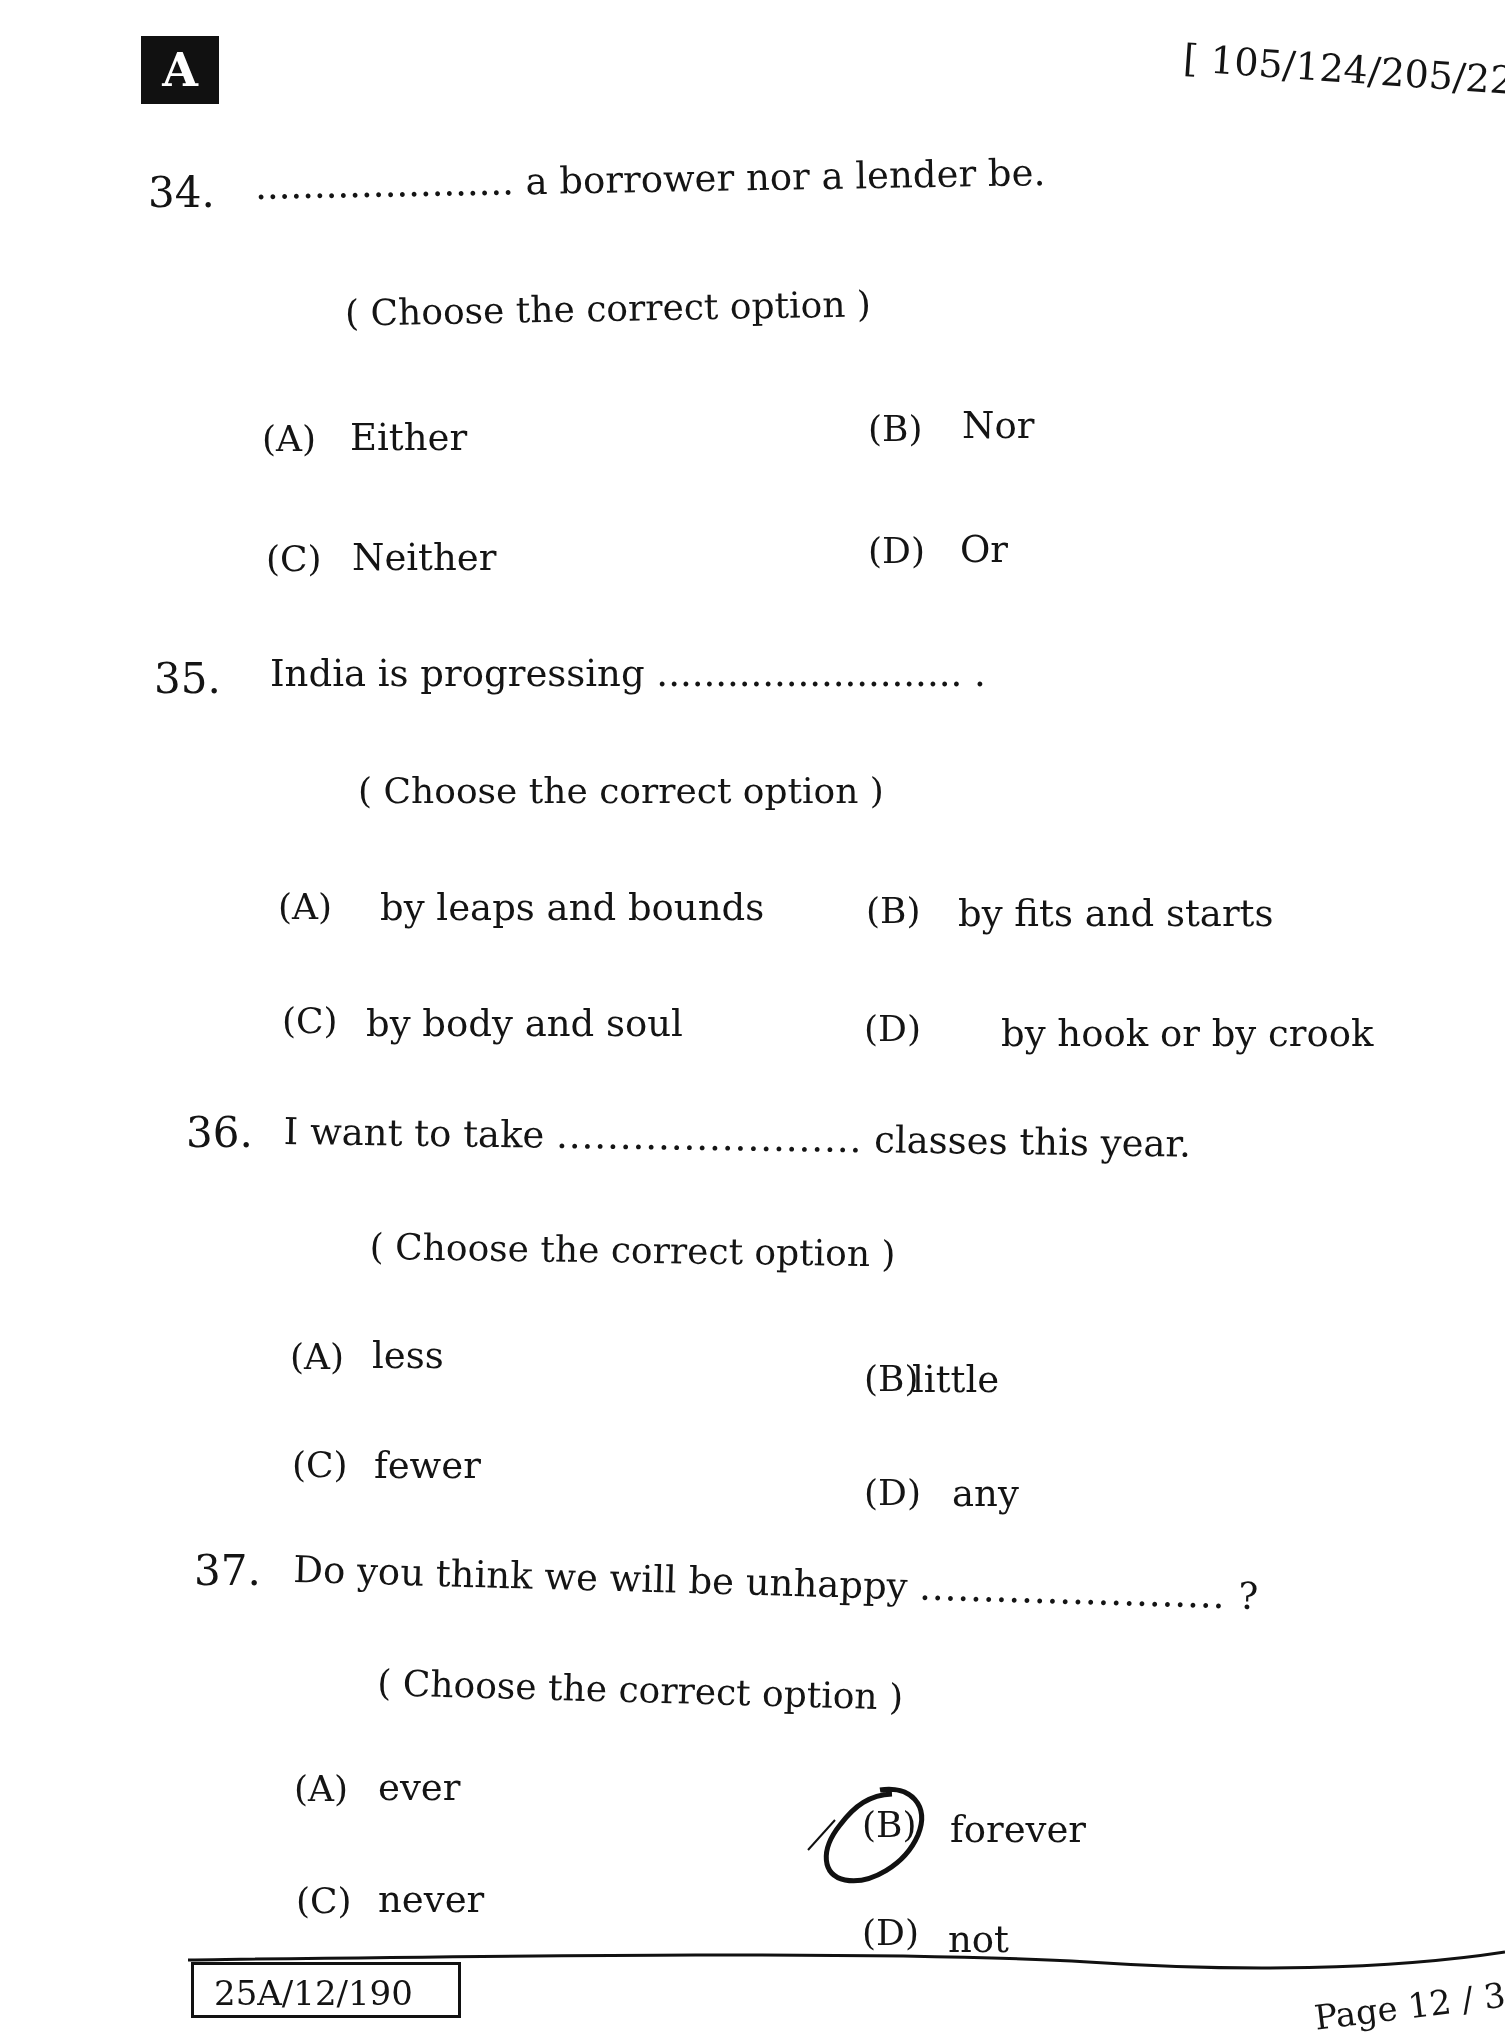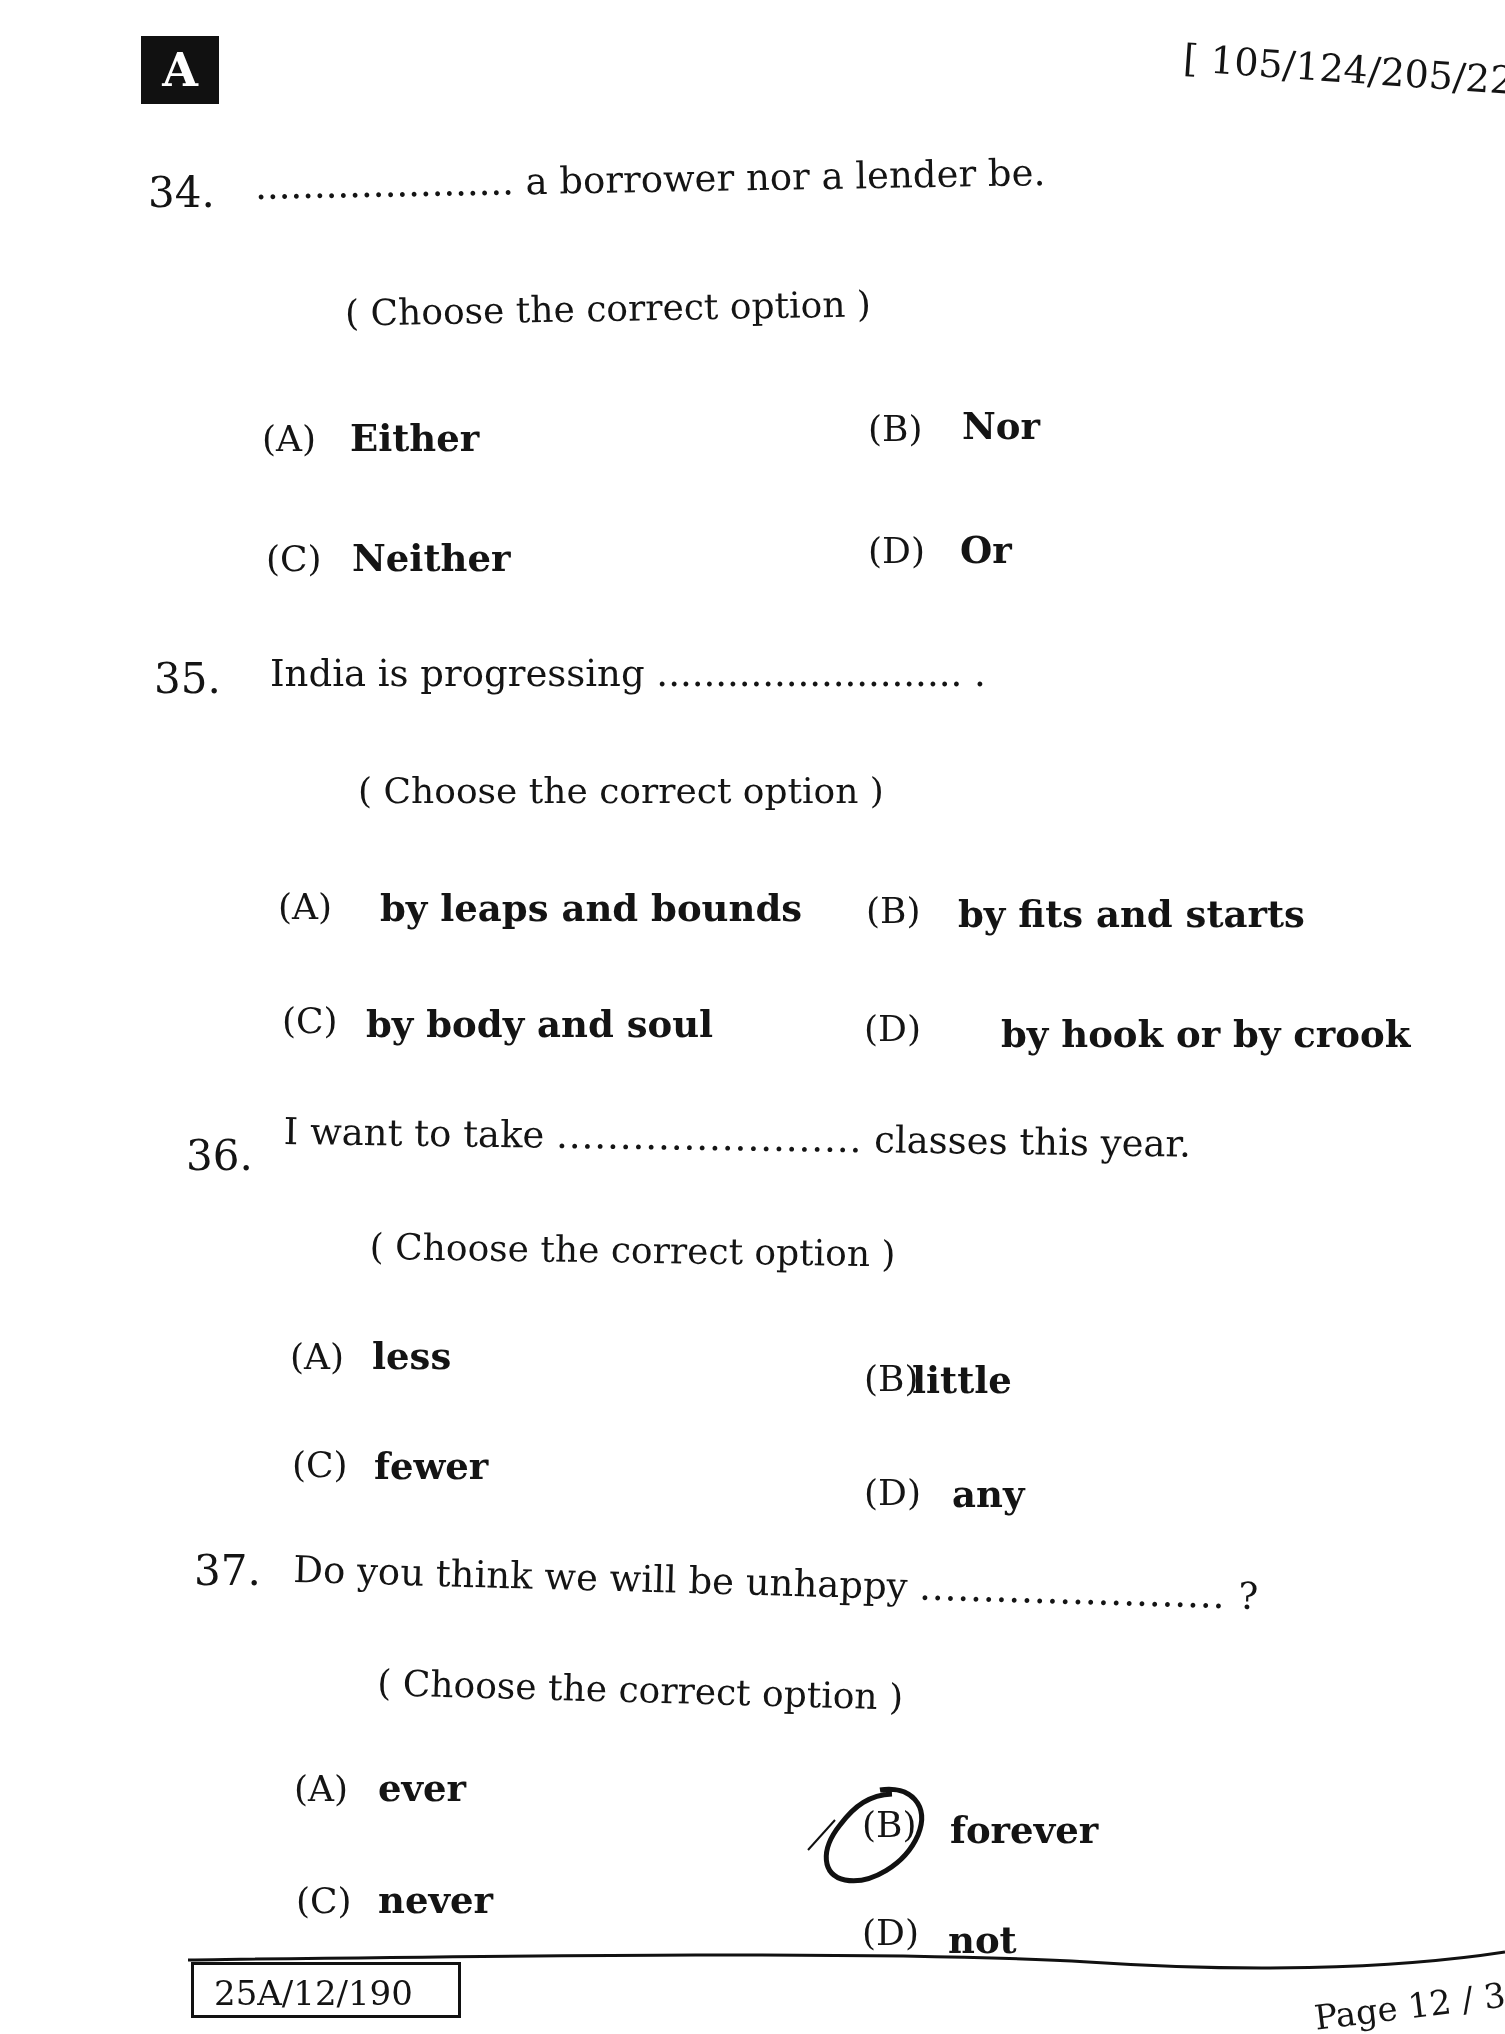--- a/index.html
+++ b/index.html
@@ -6,21 +6,21 @@
   body { width:1505px; height:2034px; position:relative; overflow:hidden;
          font-family:"DejaVu Serif", serif; color:#141414; }
   .abs { position:absolute; white-space:nowrap; }
   .set-badge { left:141px; top:36px; width:78px; height:68px; background:#111;
                color:#fff; font-weight:bold; font-size:46px; line-height:68px; text-align:center;
                font-family:"DejaVu Serif", serif; }
   .code { left:1185px; top:36px; font-size:38px; transform:rotate(4deg); transform-origin:left top; }
   .qtext { font-size:37px; }
   .qnum { font-size:42px; }
   .instr { font-size:36px; }
-  .opt { font-size:37px;font-weight:bold; }
+  .opt { font-size:37px; }
   .optl { font-size:36px; }
   .footer-box { left:191px; top:1962px; width:270px; height:56px; border:3px solid #111;
                 font-size:34px; line-height:56px; padding-left:20px; box-sizing:border-box; }
   .page { left:1312px; top:1998px; font-size:34px; transform:rotate(-7deg); transform-origin:left top; }
   .dots { letter-spacing:1px; }
 </style>
 </head>
 <body>
 
 <div class="abs set-badge">A</div>
@@ -43,21 +43,21 @@
 <div class="abs instr" style="left:358px;top:770px;">( Choose the correct option )</div>
 <div class="abs optl" style="left:278px;top:886px;">(A)</div>
 <div class="abs opt" style="left:380px;top:886px;">by leaps and bounds</div>
 <div class="abs optl" style="left:866px;top:890px;">(B)</div>
 <div class="abs opt" style="left:958px;top:892px;">by fits and starts</div>
 <div class="abs optl" style="left:282px;top:1000px;">(C)</div>
 <div class="abs opt" style="left:366px;top:1002px;">by body and soul</div>
 <div class="abs optl" style="left:864px;top:1008px;">(D)</div>
 <div class="abs opt" style="left:1001px;top:1012px;text-align:center;">by hook or by crook</div>
 
-<div class="abs qnum" style="left:186px;top:1108px;margin-top:23px;">36.</div>
+<div class="abs qnum" style="left:186px;top:1108px;">36.</div>
 <div class="abs qtext" style="left:284px;top:1110px;transform:rotate(0.8deg);transform-origin:left top;">
   <span>I want to take</span>
   <span class="dots">........................</span>
   <span>classes this year.</span>
 </div>
 <div class="abs instr" style="left:370px;top:1226px;transform:rotate(0.8deg);transform-origin:left top;">( Choose the correct option )</div>
 <div class="abs optl" style="left:290px;top:1336px;">(A)</div>
 <div class="abs opt" style="left:372px;top:1334px;text-align:center;">less</div>
 <div class="abs optl" style="left:864px;top:1358px;">(B)</div>
 <div class="abs opt" style="left:912px;top:1358px;">little</div>

